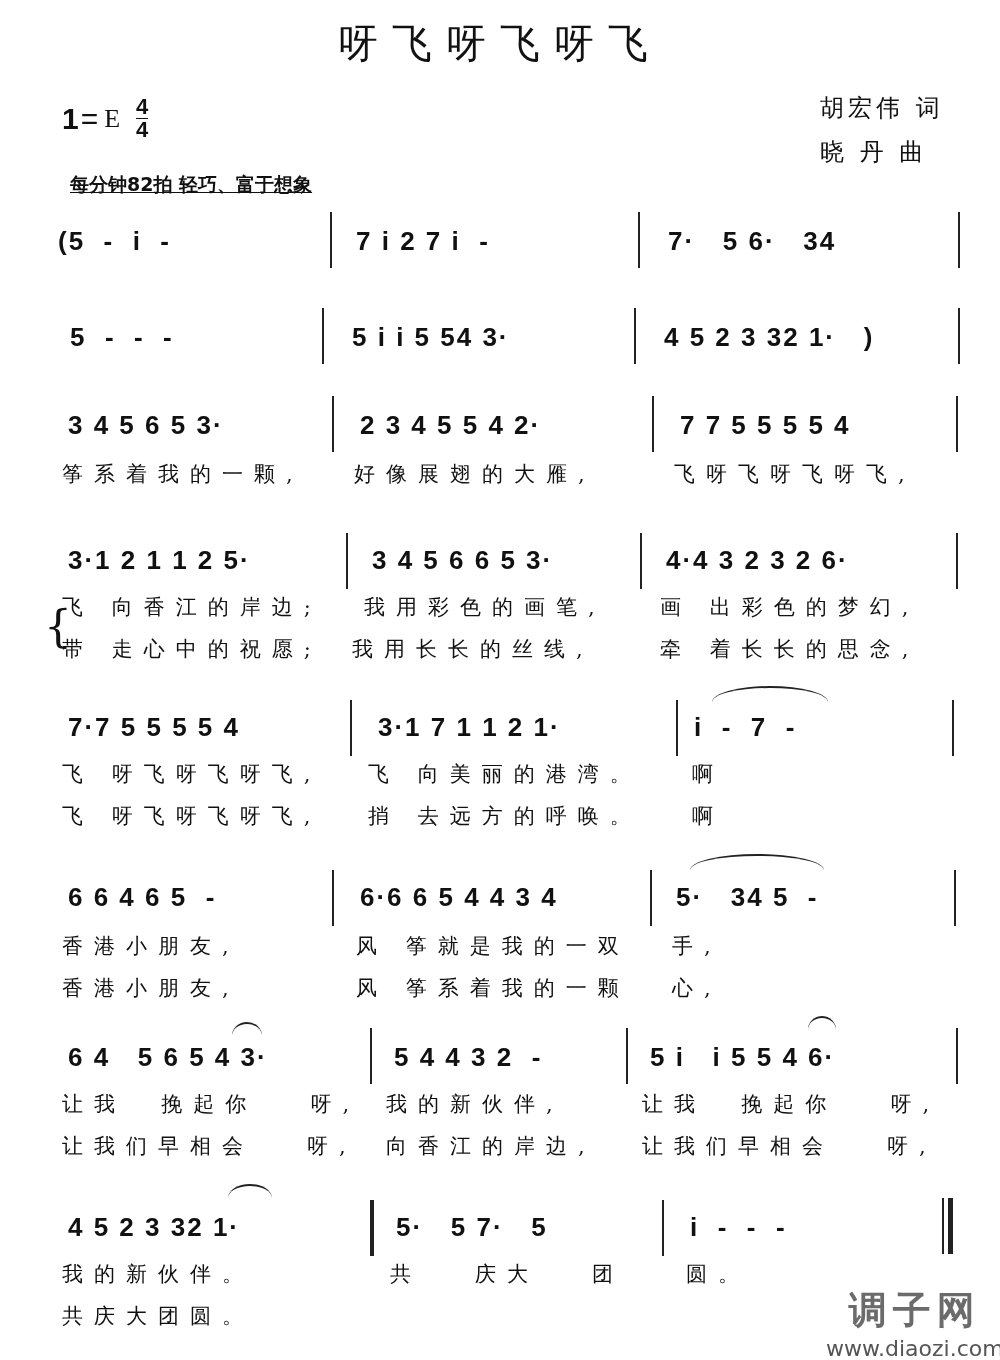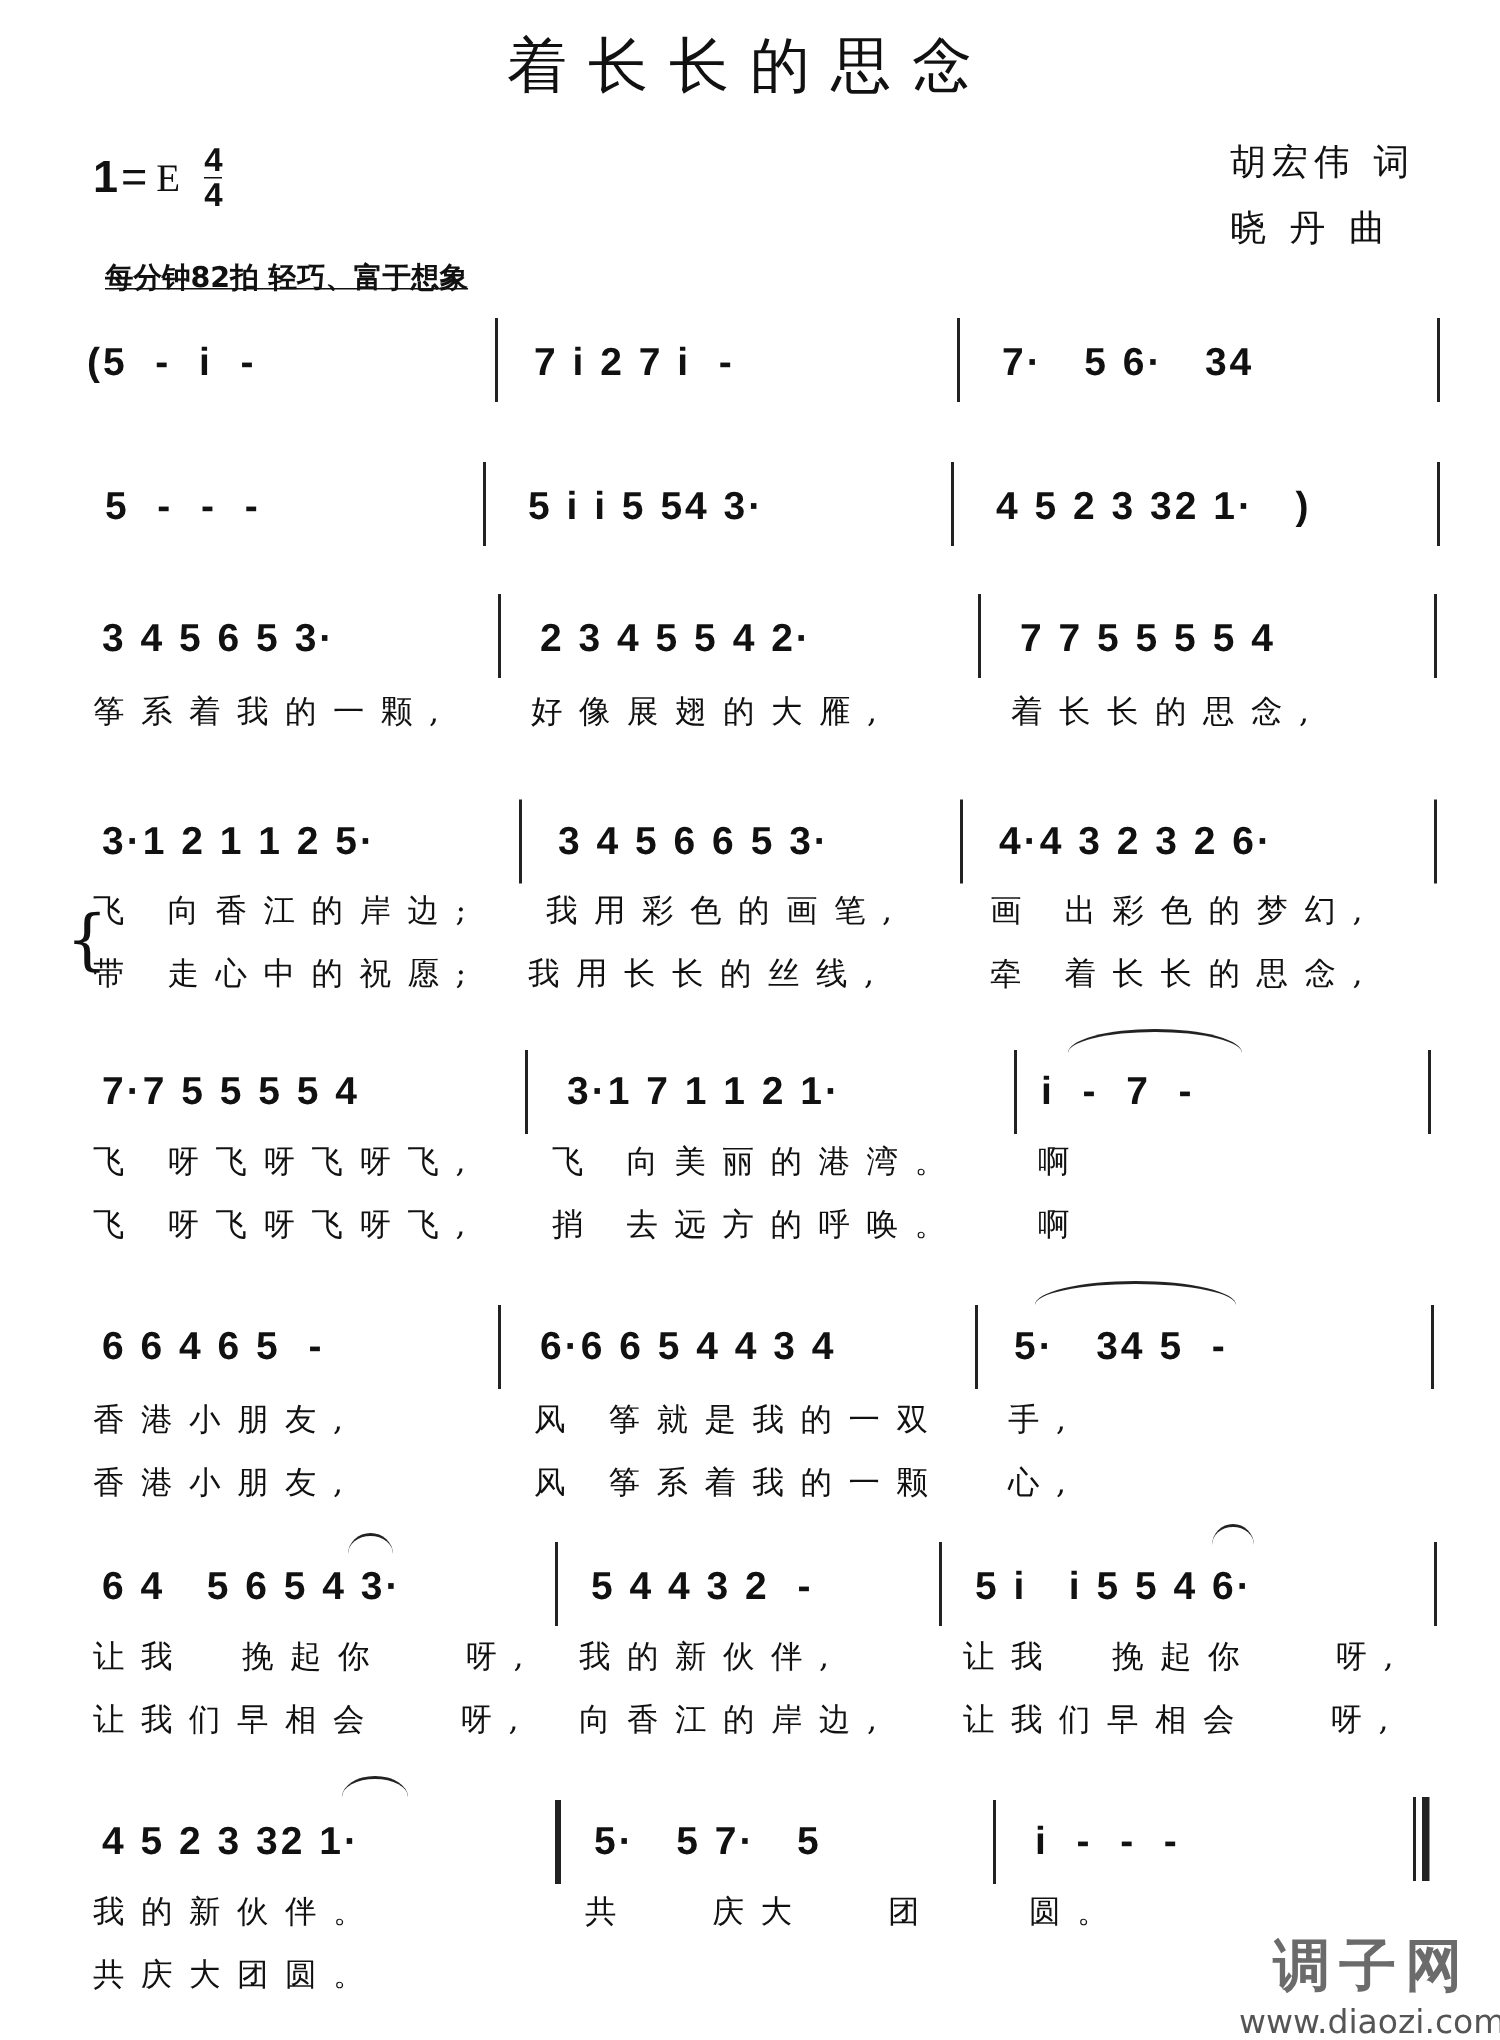--- a/index.html
+++ b/index.html
@@ -19,21 +19,21 @@
   .brace { position: absolute; left: 44px; top: 605px; font-size: 44px; font-family: "DejaVu Serif", serif; line-height: 1; }
   .slur { position: absolute; border-top: 2px solid #222; border-radius: 50% 50% 0 0 / 100% 100% 0 0; }
   .watermark { position: absolute; left: 826px; top: 1285px; text-align: center; color: #777; }
   .watermark .wm1 { font-family: "DejaVu Sans", sans-serif; font-weight: bold; font-size: 38px; letter-spacing: 6px; color: #6b6b6b; }
   .watermark .wm2 { font-family: "DejaVu Sans", sans-serif; font-size: 22px; color: #555; }
   .notes-text { position: absolute; font-family: "Liberation Sans", sans-serif; font-weight: bold; font-size: 26px; white-space: pre; letter-spacing: 2px; }
 </style>
 </head>
 <body>
 
-<div class="title">着长长的思念</div>
+<div class="title">呀飞呀飞呀飞</div>
 
 <div class="key">
   <span>1</span>
   <span class="eq">=</span>
   <span class="letter">E</span>
   <span class="frac">
     <span>4</span>
     <span class="bar"></span>
     <span>4</span>
   </span>
@@ -66,21 +66,21 @@
 
 <div class="row" style="top:410px">
   <span class="notes-text" style="left:68px;top:0">3 4 5 6 5 3·</span>
   <span class="notes-text" style="left:360px;top:0">2 3 4 5 5 4 2·</span>
   <span class="notes-text" style="left:680px;top:0">7 7 5 5 5 5 4</span>
   <div class="barline" style="left:332px;top:-14px"></div>
   <div class="barline" style="left:652px;top:-14px"></div>
   <div class="barline" style="left:956px;top:-14px"></div>
   <span class="lyric" style="left:62px;top:50px">筝系着我的一颗,</span>
   <span class="lyric" style="left:354px;top:50px">好像展翅的大雁,</span>
-  <span class="lyric" style="left:674px;top:50px">着长长的思念,</span>
+  <span class="lyric" style="left:674px;top:50px">飞呀飞呀飞呀飞,</span>
 </div>
 
 <div class="row" style="top:545px">
   <span class="notes-text" style="left:68px;top:0">3·1 2 1 1 2 5·</span>
   <span class="notes-text" style="left:372px;top:0">3 4 5 6 6 5 3·</span>
   <span class="notes-text" style="left:666px;top:0">4·4 3 2 3 2 6·</span>
   <div class="barline" style="left:346px;top:-12px"></div>
   <div class="barline" style="left:640px;top:-12px"></div>
   <div class="barline" style="left:956px;top:-12px"></div>
   <span class="lyric" style="left:62px;top:48px">飞 向香江的岸边;</span>

